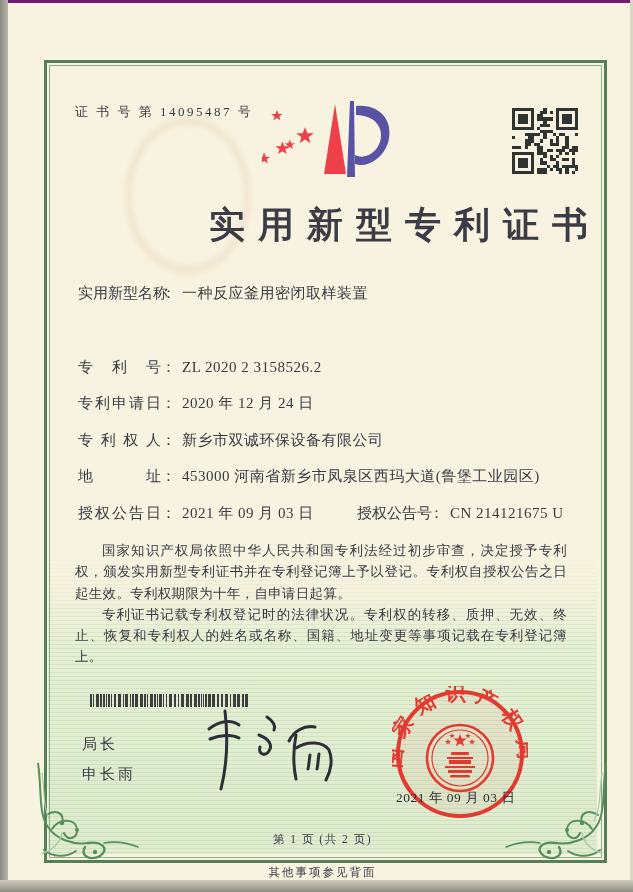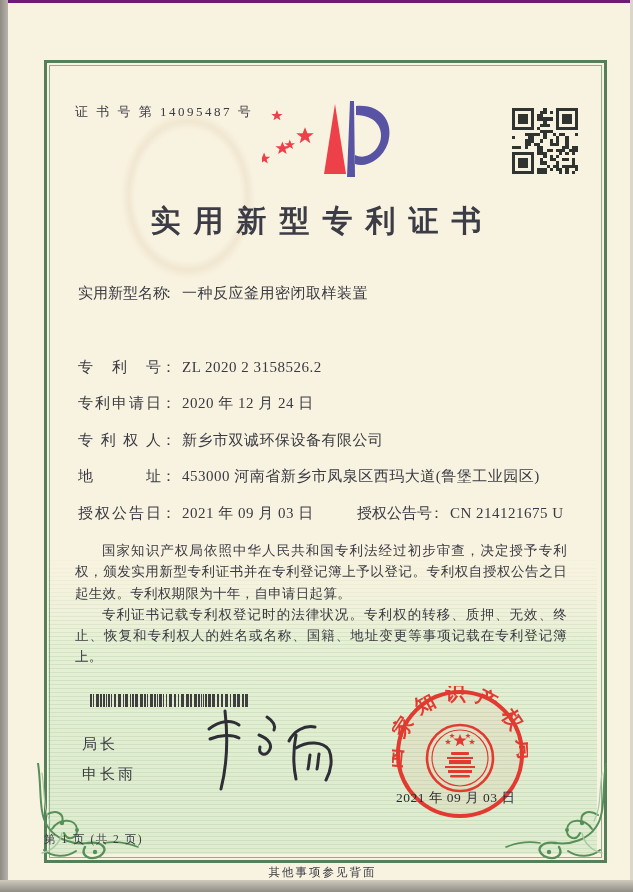--- a/index.html
+++ b/index.html
@@ -28,39 +28,39 @@
     mask-image:linear-gradient(to bottom,transparent,#000 30%);}
   .frame{position:absolute;left:36px;top:57px;width:557px;height:797px;
     border:3px solid var(--frame-green,#557f58);}
   .frame::after{content:"";position:absolute;inset:2px;border:1px solid #8fae8c;}
   .ornament{position:absolute;width:112px;height:98px;}
   .ornament.bl{left:24px;top:760px;}
   .ornament.br{left:492px;top:760px;transform:scaleX(-1);}
   .cert-no{position:absolute;left:67px;top:100px;font-size:13px;letter-spacing:2.5px;}
   .logo{position:absolute;left:254px;top:95px;width:132px;height:108px;}
   .qr{position:absolute;left:504px;top:105px;width:66px;height:66px;}
-  .title{position:absolute;left:36px;top:198px;width:557px;text-align:center;
-    font-size:30px;font-weight:600;letter-spacing:13px;color:#3c3c46;}
+  .title{position:absolute;left:36px;top:198px;width:557px;text-align:right;
+    font-size:36px;font-weight:600;letter-spacing:13px;color:#3c3c46;}
   .row{position:absolute;left:70px;width:500px;font-size:15px;white-space:nowrap;}
   .flabel{display:inline-block;width:83px;text-align:justify;text-align-last:justify;vertical-align:bottom;}
   .colon{display:inline-block;margin-right:6px;}
   .fvalue{letter-spacing:.5px;}
   .pair2{position:absolute;left:233px;top:0;margin-left:46px;}
   .pair2 .flabel{width:72px;}
   .paras{position:absolute;left:67px;top:537px;width:492px;font-size:13.5px;
     line-height:21.3px;text-align:justify;letter-spacing:.3px;}
   .paras p{margin:0;text-indent:2em;}
   .barcode{position:absolute;left:82px;top:691px;width:158px;height:13px;}
   .signatory{position:absolute;left:67px;font-size:15px;letter-spacing:3px;margin-left:7px;}
   .sig-title{top:732px;} .sig-name{top:762px;}
   .signature{position:absolute;left:187px;top:700px;width:152px;height:92px;}
   .seal{position:absolute;left:384px;top:683px;width:136px;height:136px;}
   .seal-date{position:absolute;left:388px;top:786px;width:130px;font-size:13.5px;
     letter-spacing:.5px;color:#2c2c34;white-space:nowrap;z-index:3;}
-  .page-num{position:absolute;left:36px;top:829px;width:557px;text-align:left;
+  .page-num{position:absolute;left:36px;top:829px;width:557px;text-align:center;
     font-size:11.5px;letter-spacing:1.5px;}
   .back-note{position:absolute;left:36px;top:862px;width:557px;text-align:center;
     font-size:11.5px;letter-spacing:2px;}
 </style>
 </head>
 <body>
 
 <div class="scan">
   <div class="edge-left"></div>
   <div class="edge-right"></div>

